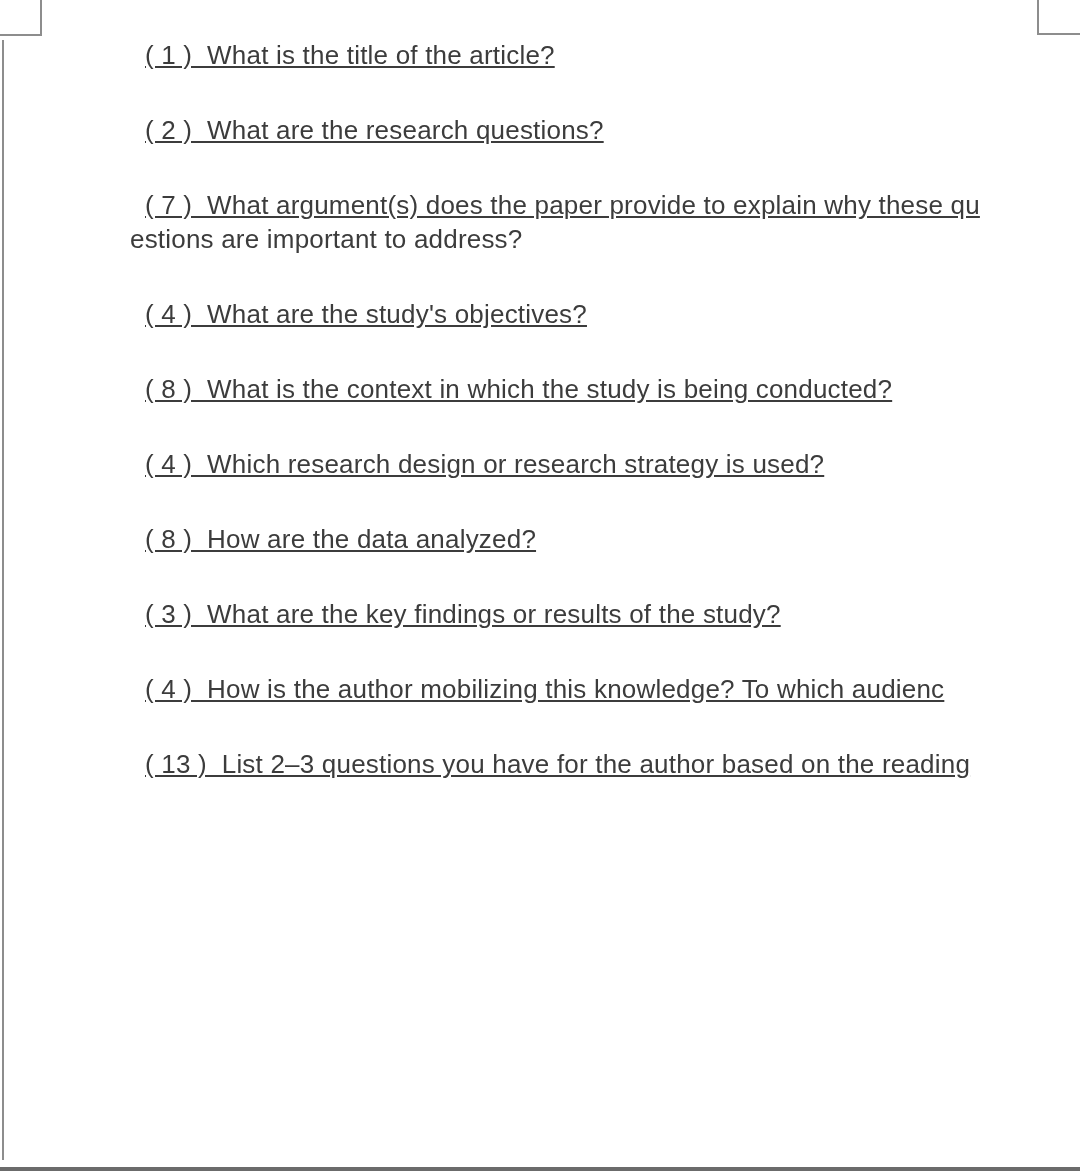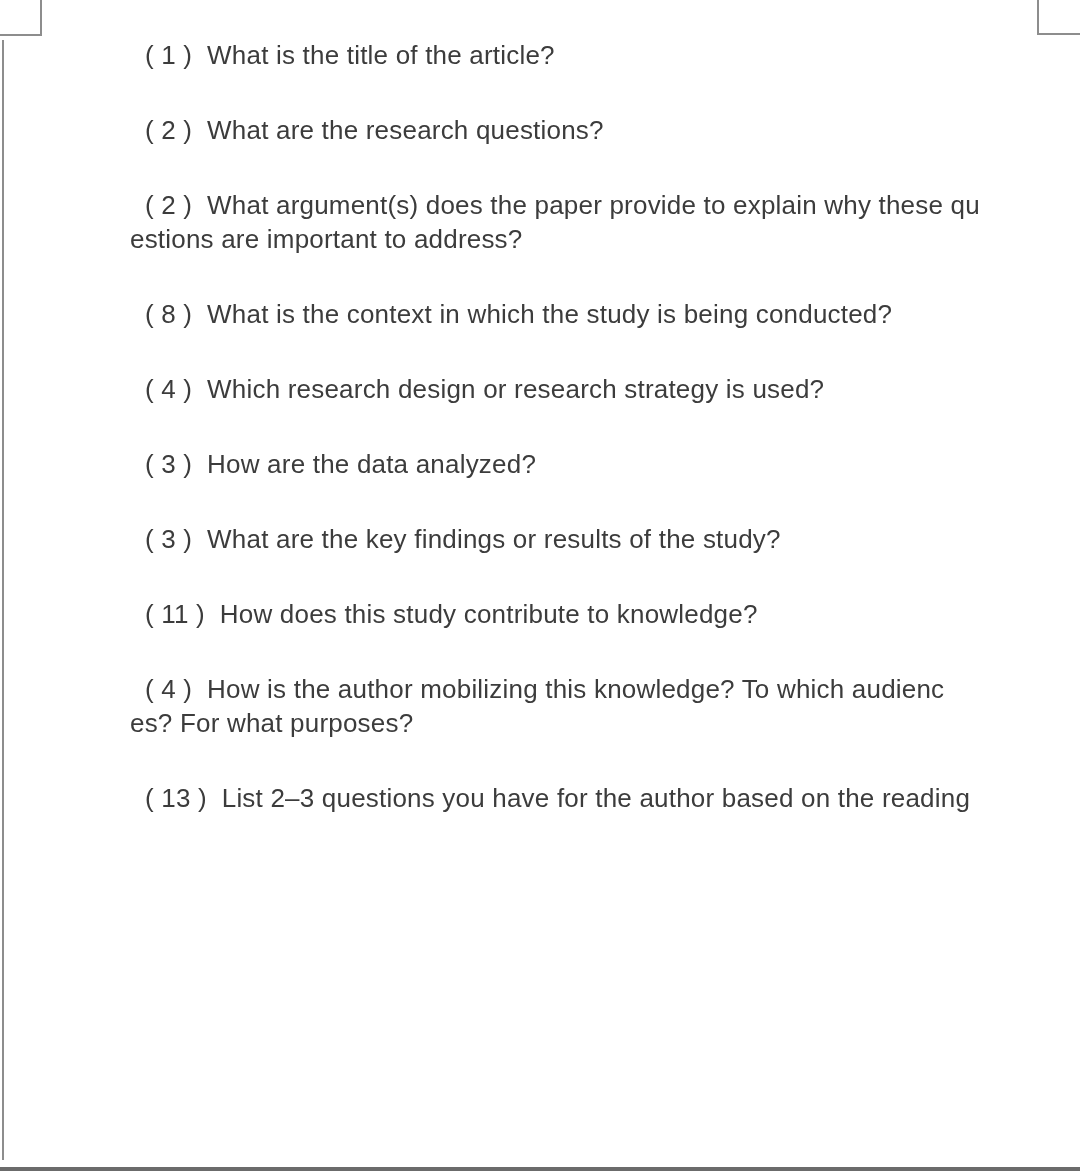--- a/index.html
+++ b/index.html
@@ -36,57 +36,56 @@
   .questions{
     position:absolute;left:130px;top:38px;right:40px;
   }
   .q{margin:0 0 41px 0;}
   .q-line{
     white-space:pre;
     font-size:26px;
     line-height:34px;
     letter-spacing:0.2px;
   }
-  .q-line.first{padding-left:15px;}
+  .q-line.first{padding-left:15px;text-decoration:underline;}
 </style>
 </head>
 <body>
 
 <div class="corner tl"></div>
 <div class="corner tr"></div>
 <div class="left-line"></div>
 
 <div class="questions">
   <div class="q">
     <div class="q-line first">( 1 )  What is the title of the article?</div>
   </div>
   <div class="q">
     <div class="q-line first">( 2 )  What are the research questions?</div>
   </div>
   <div class="q">
-    <div class="q-line first">( 2 )  What argument(s) does the paper provide to explain why these qu</div>
+    <div class="q-line first">( 7 )  What argument(s) does the paper provide to explain why these qu</div>
     <div class="q-line">estions are important to address?</div>
+  </div>
+  <div class="q">
+    <div class="q-line first">( 4 )  What are the study's objectives?</div>
   </div>
   <div class="q">
     <div class="q-line first">( 8 )  What is the context in which the study is being conducted?</div>
   </div>
   <div class="q">
     <div class="q-line first">( 4 )  Which research design or research strategy is used?</div>
   </div>
   <div class="q">
-    <div class="q-line first">( 3 )  How are the data analyzed?</div>
+    <div class="q-line first">( 8 )  How are the data analyzed?</div>
   </div>
   <div class="q">
     <div class="q-line first">( 3 )  What are the key findings or results of the study?</div>
   </div>
   <div class="q">
-    <div class="q-line first">( 11 )  How does this study contribute to knowledge?</div>
-  </div>
-  <div class="q">
     <div class="q-line first">( 4 )  How is the author mobilizing this knowledge? To which audienc</div>
-    <div class="q-line">es? For what purposes?</div>
   </div>
   <div class="q">
     <div class="q-line first">( 13 )  List 2–3 questions you have for the author based on the reading</div>
   </div>
 </div>
 
 <div class="bottom-bar"></div>
 
 </body></html>

